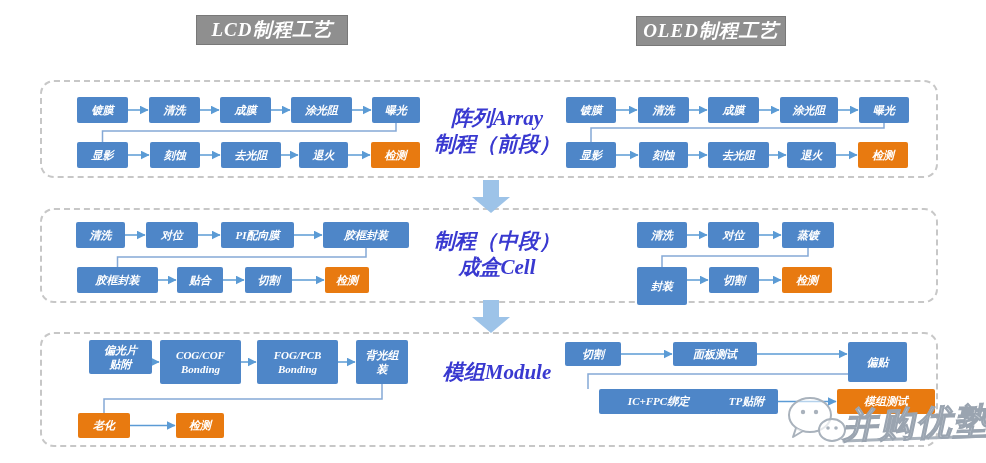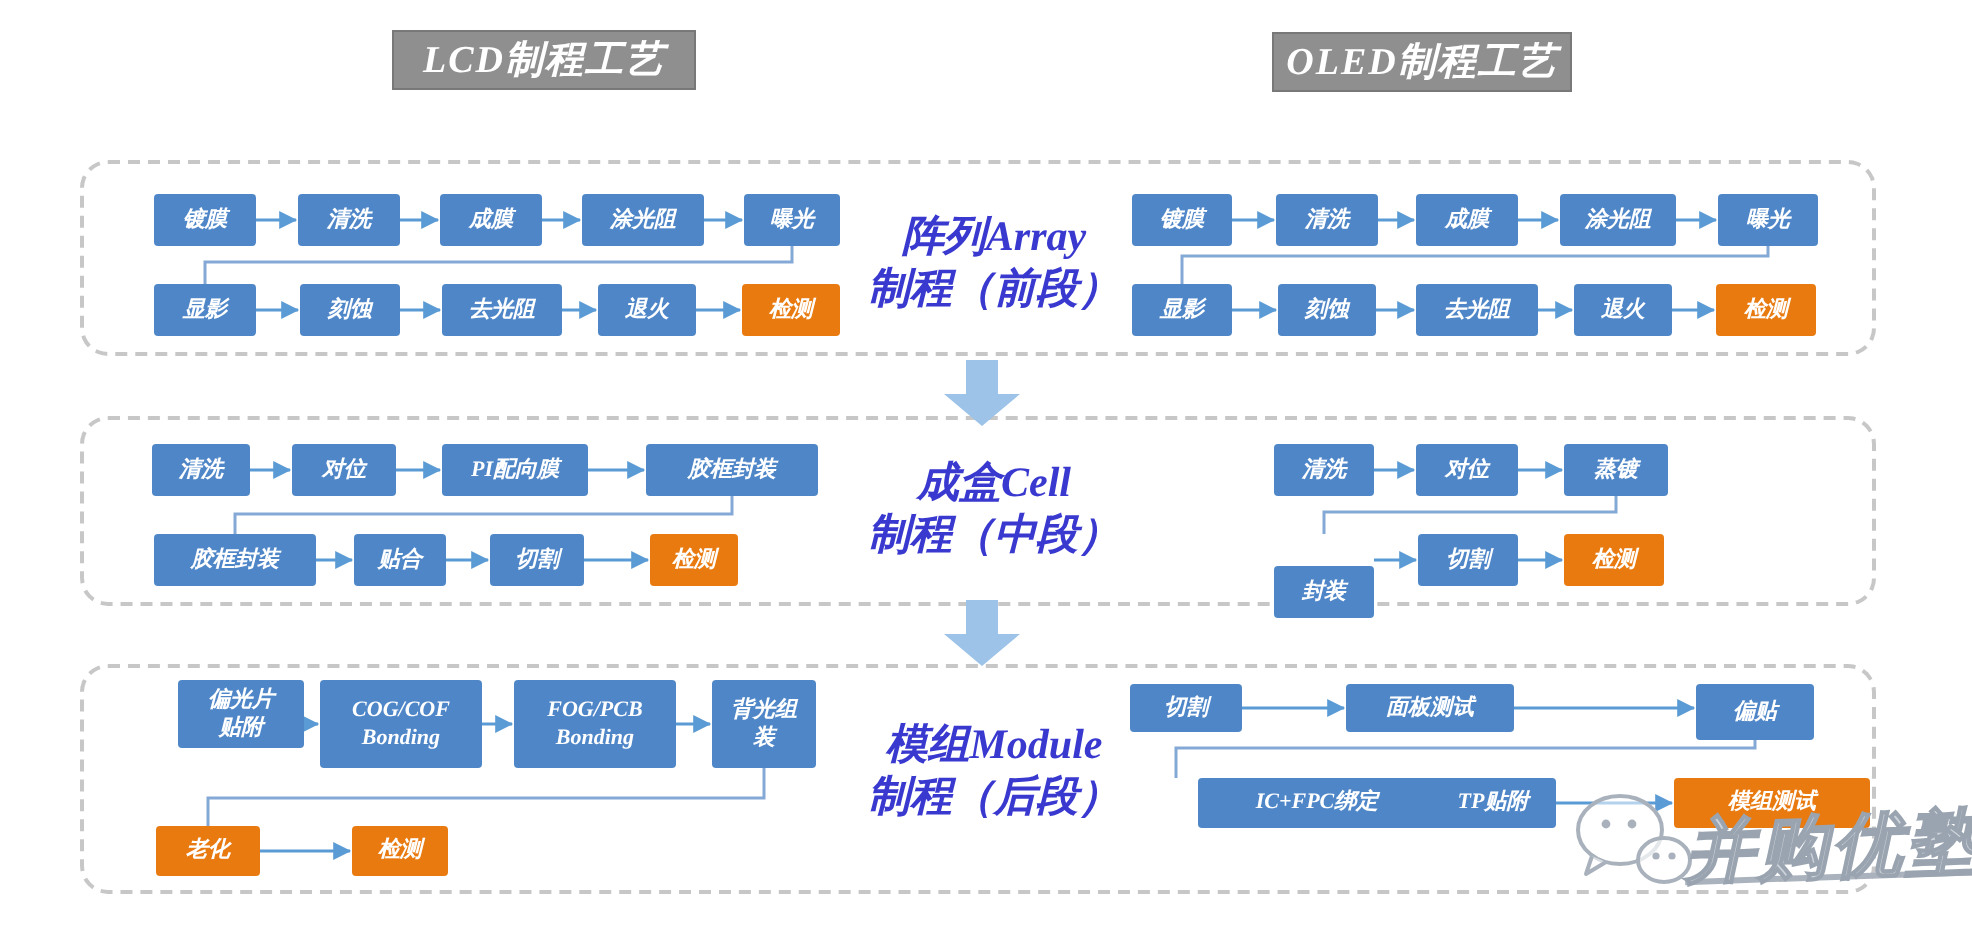--- a/index.html
+++ b/index.html
@@ -96,26 +96,25 @@
       <path d="M877.5 366 V374 H588 V389" fill="none" stroke="#85A9D6" stroke-width="1.5"></path>
       <polygon points="483,180 499,180 499,197 510,197 491,213 472,197 483,197" fill="#9DC3E8"></polygon>
       <polygon points="483,300 499,300 499,317 510,317 491,333 472,317 483,317" fill="#9DC3E8"></polygon>
     </svg>
 
   <div class="stage-label" style="left:497px;top:106px;">
     <div>阵列Array</div>
     <div>制程（前段）</div>
   </div>
   <div class="stage-label" style="left:497px;top:229px;">
+    <div>制程（中段）</div>
     <div>成盒Cell</div>
-    <div>制程（中段）</div>
   </div>
   <div class="stage-label" style="left:497px;top:360px;">
     <div>模组Module</div>
-    <div>制程（后段）</div>
   </div>
 
   <div id="boxes">
       <div class="flow-box blue" style="left: 77px; top: 97px; width: 51px; height: 26px;">镀膜</div>
       <div class="flow-box blue" style="left: 149px; top: 97px; width: 51px; height: 26px;">清洗</div>
       <div class="flow-box blue" style="left: 220px; top: 97px; width: 51px; height: 26px;">成膜</div>
       <div class="flow-box blue" style="left: 291px; top: 97px; width: 61px; height: 26px;">涂光阻</div>
       <div class="flow-box blue" style="left: 372px; top: 97px; width: 48px; height: 26px;">曝光</div>
       <div class="flow-box blue" style="left: 77px; top: 142px; width: 51px; height: 26px;">显影</div>
       <div class="flow-box blue" style="left: 150px; top: 142px; width: 50px; height: 26px;">刻蚀</div>
@@ -136,36 +135,36 @@
       <div class="flow-box blue" style="left: 146px; top: 222px; width: 52px; height: 26px;">对位</div>
       <div class="flow-box blue" style="left: 221px; top: 222px; width: 73px; height: 26px;">PI配向膜</div>
       <div class="flow-box blue" style="left: 323px; top: 222px; width: 86px; height: 26px;">胶框封装</div>
       <div class="flow-box blue" style="left: 77px; top: 267px; width: 81px; height: 26px;">胶框封装</div>
       <div class="flow-box blue" style="left: 177px; top: 267px; width: 46px; height: 26px;">贴合</div>
       <div class="flow-box blue" style="left: 245px; top: 267px; width: 47px; height: 26px;">切割</div>
       <div class="flow-box orange" style="left: 325px; top: 267px; width: 44px; height: 26px;">检测</div>
       <div class="flow-box blue" style="left: 637px; top: 222px; width: 50px; height: 26px;">清洗</div>
       <div class="flow-box blue" style="left: 708px; top: 222px; width: 51px; height: 26px;">对位</div>
       <div class="flow-box blue" style="left: 782px; top: 222px; width: 52px; height: 26px;">蒸镀</div>
-      <div class="flow-box blue" style="left: 637px; top: 267px; width: 50px; height: 26px; margin-top: 16px;">封装</div>
+      <div class="flow-box blue" style="left: 637px; top: 267px; width: 50px; height: 38px;">封装</div>
       <div class="flow-box blue" style="left: 709px; top: 267px; width: 50px; height: 26px;">切割</div>
       <div class="flow-box orange" style="left: 782px; top: 267px; width: 50px; height: 26px;">检测</div>
       <div class="flow-box blue" style="left: 89px; top: 340px; width: 63px; height: 34px;">偏光片
 贴附</div>
       <div class="flow-box blue" style="left: 160px; top: 340px; width: 81px; height: 44px;">COG/COF
 Bonding</div>
       <div class="flow-box blue" style="left: 257px; top: 340px; width: 81px; height: 44px;">FOG/PCB
 Bonding</div>
       <div class="flow-box blue" style="left: 356px; top: 340px; width: 52px; height: 44px;">背光组
 装</div>
       <div class="flow-box orange" style="left: 78px; top: 413px; width: 52px; height: 25px;">老化</div>
       <div class="flow-box orange" style="left: 176px; top: 413px; width: 48px; height: 25px;">检测</div>
       <div class="flow-box blue" style="left: 565px; top: 342px; width: 56px; height: 24px;">切割</div>
       <div class="flow-box blue" style="left: 673px; top: 342px; width: 84px; height: 24px;">面板测试</div>
-      <div class="flow-box blue" style="left: 848px; top: 342px; width: 59px; height: 28px;">偏贴</div>
+      <div class="flow-box blue" style="left: 848px; top: 342px; width: 59px; height: 40px;">偏贴</div>
       <div class="flow-box blue" style="left: 565px; top: 389px; width: 119px; height: 25px; margin-left: 34px;">IC+FPC绑定</div>
       <div class="flow-box blue" style="left: 715px; top: 389px; width: 63px; height: 25px;">TP贴附</div>
       <div class="flow-box orange" style="left: 837px; top: 389px; width: 98px; height: 25px;">模组测试</div>
     </div>
 
   <div class="watermark">
     <svg width="62" height="52" viewBox="0 0 62 52">
       <ellipse cx="24" cy="21" rx="21" ry="17" fill="#ffffff" fill-opacity="0.55" stroke="#a9b2bc" stroke-width="2"></ellipse>
       <path d="M10 34 L7 43 L17 37" fill="#ffffff" fill-opacity="0.55" stroke="#a9b2bc" stroke-width="2" stroke-linejoin="round"></path>
       <circle cx="17" cy="18" r="2.2" fill="#a9b2bc"></circle>

